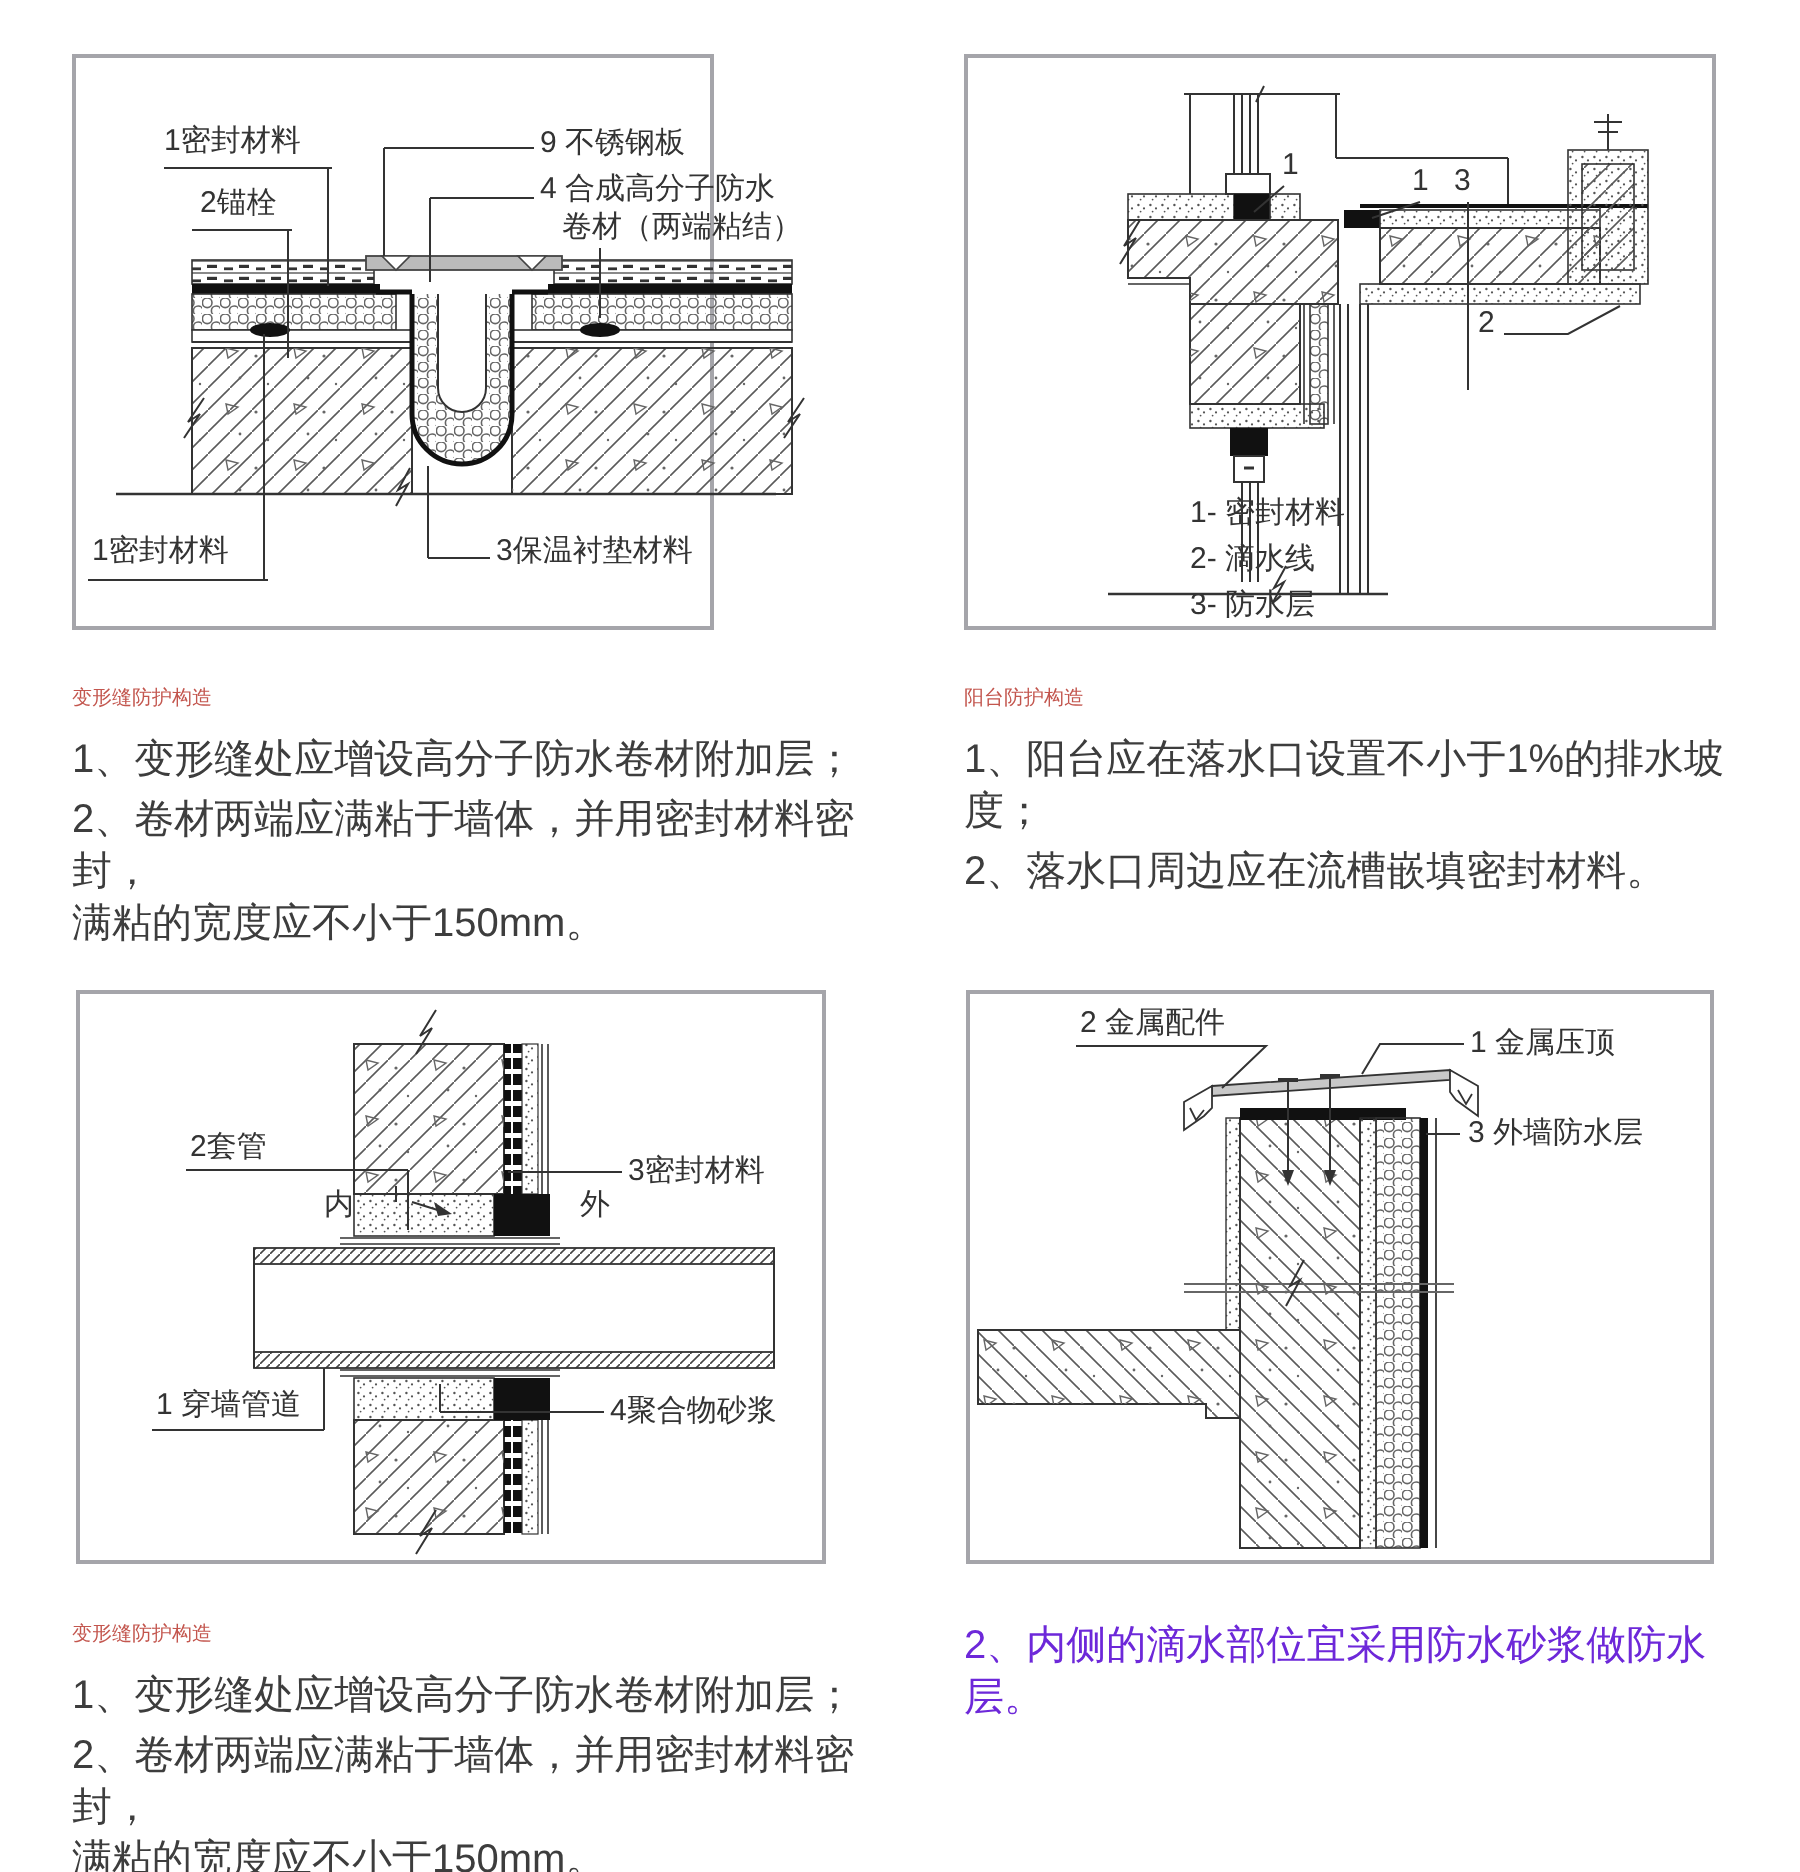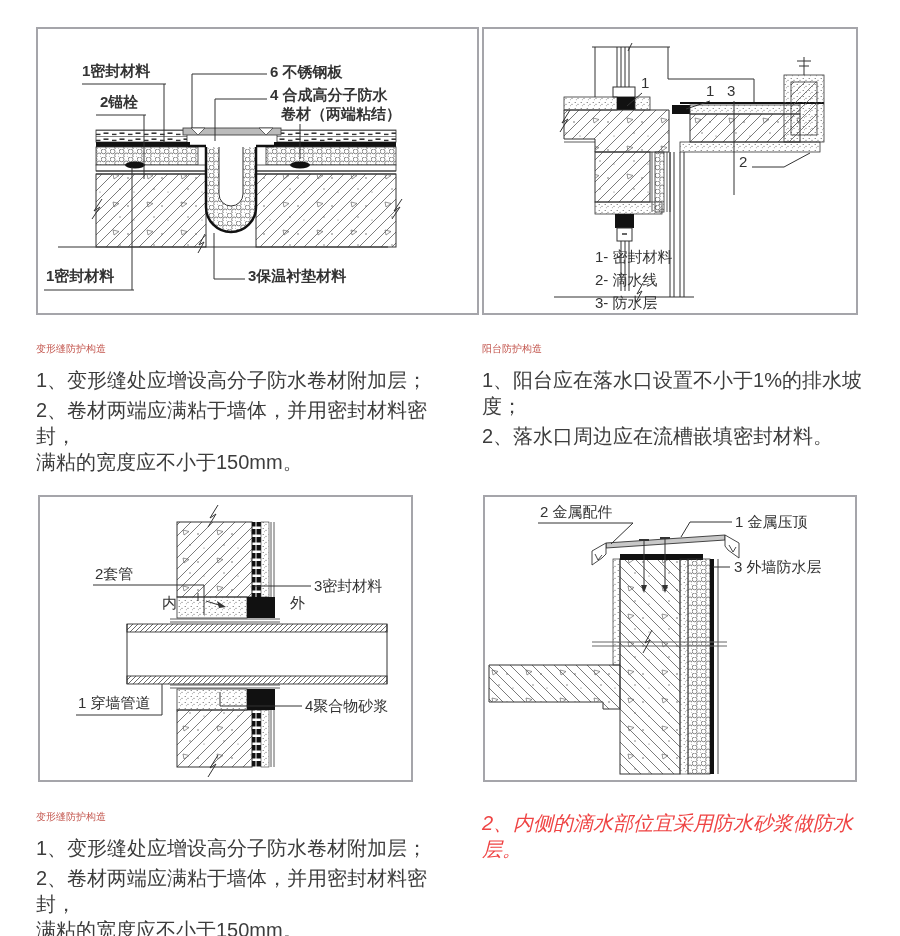--- a/index.html
+++ b/index.html
@@ -11,21 +11,21 @@
   .dlabel.small{font-size:15px;}
   .tblock{position:absolute;}
   .note-title{font-size:10px;font-weight:400;margin:0 0 11px 0;font-family:Liberation Mono, monospace;}
   .note{font-size:20px;margin:0 0 4px 0;line-height:26px;}
   .note span{display:block;}
   .legend-box{position:absolute;}
 </style>
 </head>
 <body>
 
-<div class="panel" style="left:36px;top:27px;width:443px;height:288px;font-weight:bold;">
+<div class="panel" style="left:36px;top:27px;width:321px;height:288px;">
   <svg width="373" height="284" viewBox="0 0 373 284">
     <defs>
       <pattern id="p1h" width="11" height="11" patternUnits="userSpaceOnUse">
           <path d="M0,11 L11,0" stroke="#5a5a5a" stroke-width="0.8"></path>
         </pattern>
       <pattern id="p1c" width="34" height="28" patternUnits="userSpaceOnUse">
           <path d="M7,5 l6,1.5 l-5,3.5 z" fill="none" stroke="#666" stroke-width="0.7"></path>
           <circle cx="22" cy="9" r="0.8" fill="#666"></circle>
           <circle cx="14" cy="20" r="0.7" fill="#666"></circle>
           <circle cx="28" cy="23" r="0.6" fill="#666"></circle>
@@ -78,21 +78,21 @@
     <path d="M44,55 H128 M126,55 V114" fill="none" stroke="#333" stroke-width="1"></path>
     <path d="M58,86 H108 M106,86 V150" fill="none" stroke="#333" stroke-width="1"></path>
     <path d="M229,45 H154 M154,45 V99" fill="none" stroke="#333" stroke-width="1"></path>
     <path d="M229,70 H177 M177,70 V112" fill="none" stroke="#333" stroke-width="1"></path>
     <path d="M262,95 V130" fill="none" stroke="#333" stroke-width="1"></path>
     <path d="M6,261 H96 M94,261 V138" fill="none" stroke="#333" stroke-width="1"></path>
     <path d="M207,250 H176 M176,250 V204" fill="none" stroke="#333" stroke-width="1"></path>
   </svg>
   <span class="dlabel" style="left:44px;top:33px;">1密封材料</span>
   <span class="dlabel" style="left:62px;top:64px;">2锚栓</span>
-  <span class="dlabel" style="left:232px;top:34px;">6 不锈钢板</span>
+  <span class="dlabel" style="left:232px;top:34px;">9 不锈钢板</span>
   <span class="dlabel" style="left:232px;top:57px;">4 合成高分子防水</span>
   <span class="dlabel" style="left:243px;top:76px;">卷材（两端粘结）</span>
   <span class="dlabel" style="left:8px;top:238px;">1密封材料</span>
   <span class="dlabel" style="left:210px;top:238px;">3保温衬垫材料</span>
 </div>
 
 <div class="panel" style="left:482px;top:27px;width:376px;height:288px;">
   <svg width="372" height="284" viewBox="0 0 372 284">
     <defs>
       <pattern id="p2h" width="11" height="11" patternUnits="userSpaceOnUse">
@@ -326,16 +326,16 @@
   <p class="note" style="color: rgb(61, 61, 61);">
       <span>1、变形缝处应增设高分子防水卷材附加层；</span>
     </p>
   <p class="note" style="color: rgb(61, 61, 61);">
       <span>2、卷材两端应满粘于墙体，并用密封材料密封，</span>
       <span>满粘的宽度应不小于150mm。</span>
     </p>
 </div>
 
 <div class="tblock" style="left:482px;top:810px;width:410px;">
-  <p class="note" style="color: #ef4444; font-style: italic;">
+  <p class="note" style="color: #6d28d9;">
       <span>2、内侧的滴水部位宜采用防水砂浆做防水层。</span>
     </p>
 </div>
 
 </body></html>

